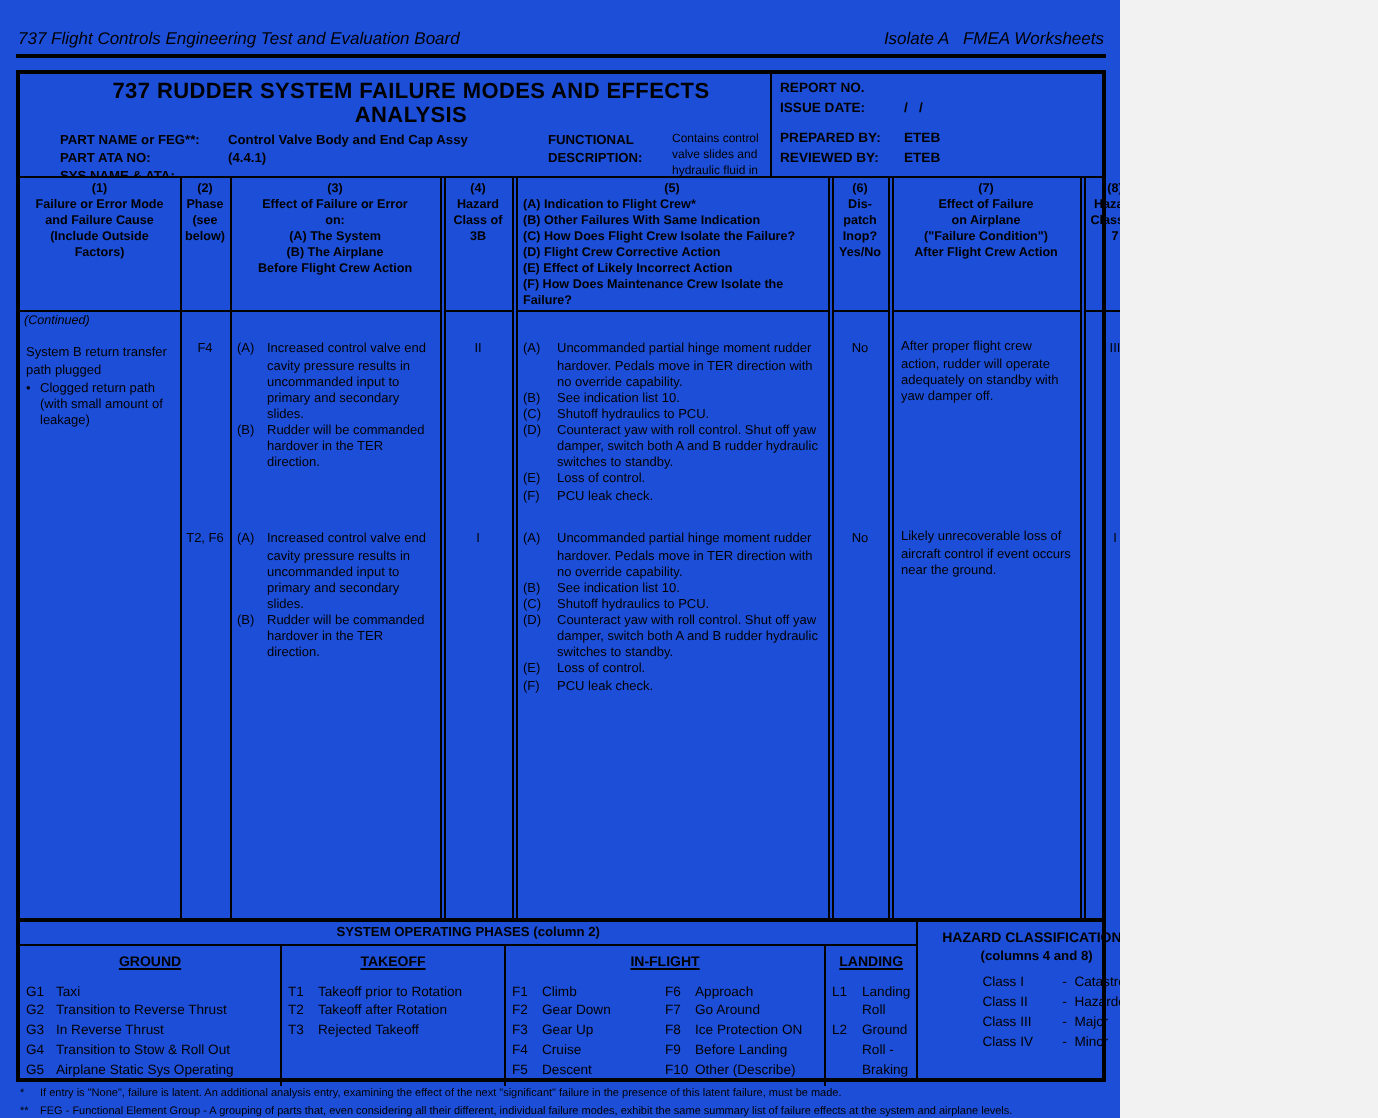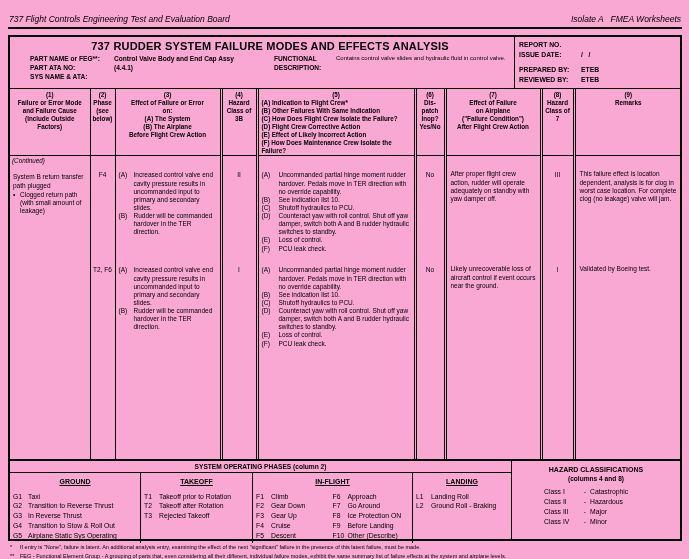--- a/index.html
+++ b/index.html
@@ -2,21 +2,21 @@
 <html><head>
 <meta charset="utf-8">
 <style>
   * { box-sizing: border-box; margin: 0; padding: 0; }
   html,body { background:#f2f2f2; }
   body {
     width: 689px; height: 559px;
     font-family: "Liberation Sans", sans-serif;
     color:#000;
   }
-  .page { width:689px; height:559px; background:#f9a8d4; padding:6px 7px 0 8px; overflow:hidden; }
+  .page { width:560px; height:559px; background:#1d4ed8; padding:6px 7px 0 8px; overflow:hidden; }
 
   
   .pagehdr { display:flex; justify-content:space-between; align-items:flex-end;
              font-style:italic; font-size:8.5px; padding:8px 1px 3px 1px; }
   .pagehdr span { white-space:pre; }
   .toprule { border-top:2.5px solid #000; margin-bottom:6px; }
 
   
   .main { border:2px solid #000; }
 

